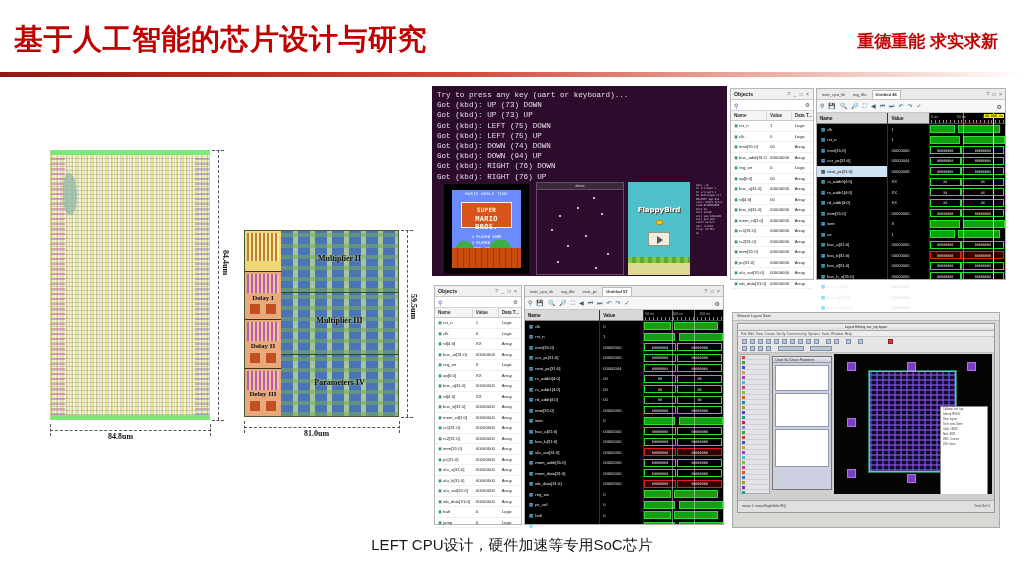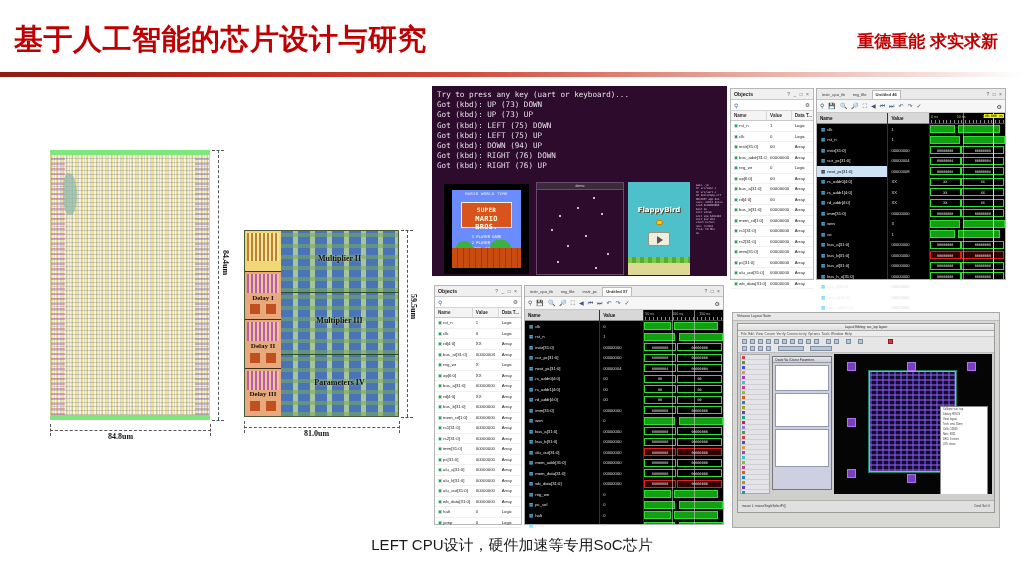--- a/index.html
+++ b/index.html
@@ -130,21 +130,21 @@
     font-family: "Liberation Serif", serif; text-shadow: 0 0 2px #cddbc0;
   }
 
   
   #terminal {
     left: 432px; top: 86px; width: 295px; height: 190px;
     background: #2d0b2d; font-family: "DejaVu Sans Mono", monospace;
     padding: 4px 5px;
   }
   #terminal .tline {
-    color: #e6e0e6; font-size: 7.6px; line-height: 10.2px; white-space: nowrap;
+    color: #e6e0e6; font-size: 7.6px; line-height: 10.2px; white-space: nowrap; font-family: Liberation Mono, monospace;
   }
   
   #gamestrip {
     left: 432px; top: 182px; width: 295px; height: 95px;
   }
   #game-mario {
     position: absolute; left: 12px; top: 2px; width: 85px; height: 90px;
     background: #000;
   }
   #mario-screen {
@@ -485,20 +485,21 @@
   <div class="dimline-v" style="left:167px; top:199px; height:12px;"></div>
   <div class="dim-label" style="left:72px; top:207px;">81.0um</div>
 </div>
 
 <div class="panel" id="terminal">
   <div class="tline">Try to press any key (uart or keyboard)...</div>
   <div class="tline">Got  (kbd): UP (73) DOWN</div>
   <div class="tline">Got  (kbd): UP (73) UP</div>
   <div class="tline">Got  (kbd): LEFT (75) DOWN</div>
   <div class="tline">Got  (kbd): LEFT (75) UP</div>
+  <div class="tline">Got  (kbd): DOWN (74) DOWN</div>
   <div class="tline">Got  (kbd): DOWN (94) UP</div>
   <div class="tline">Got  (kbd): RIGHT (76) DOWN</div>
   <div class="tline">Got  (kbd): RIGHT (76) UP</div>
 </div>
 
 <div class="panel" id="gamestrip">
   <div id="game-mario">
     <div id="mario-screen">
       <div id="mario-hud">MARIO    WORLD  TIME</div>
       <div id="mario-logo">

